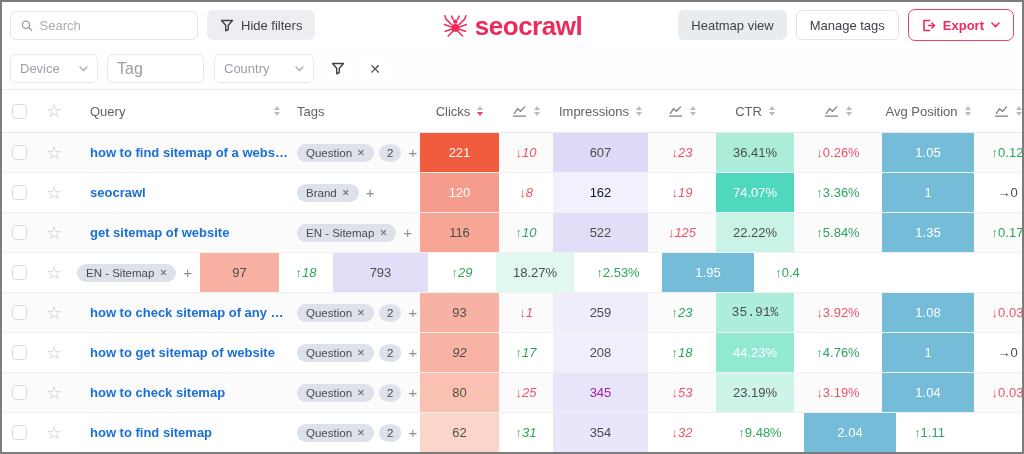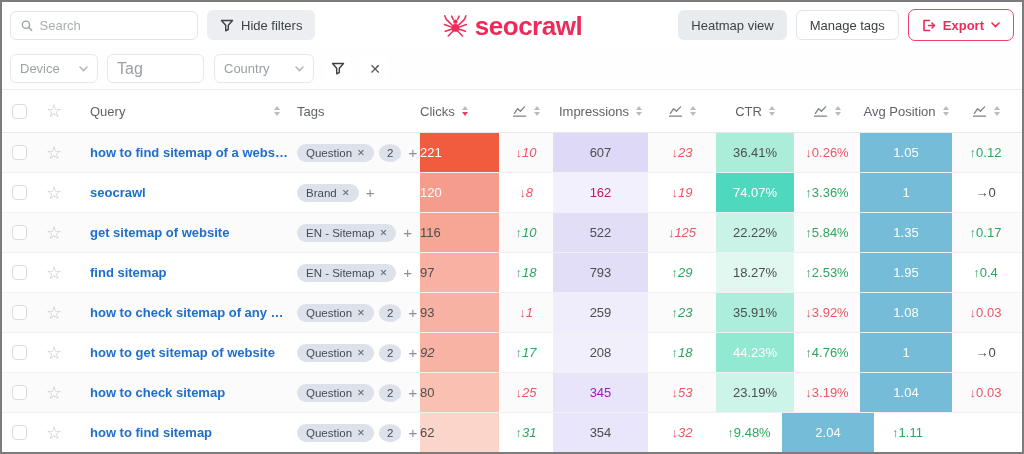--- a/index.html
+++ b/index.html
@@ -29,26 +29,26 @@
   .tag-input::placeholder { color:#9aa0a8; }
   .icon-btn { display:flex; align-items:center; justify-content:center; width:26px; height:26px; background:#fff; border-radius:5px; cursor:pointer; margin-left:2px; }
   .x-glyph { font-size:14px; color:#555; }
 
   
   .cell { display:flex; align-items:center; flex:0 0 auto; height:100%; }
   .c-check { width:36px; padding-left:10px; }
   .c-star  { width:32px; justify-content:center; }
   .c-query { width:220px; padding-left:20px; }
   .c-tags  { width:130px; padding-left:7px; gap:5px; }
-  .c-clicks{ width:79px;  }
+  .c-clicks{ width:79px;  justify-content:center; }
   .c-d1    { width:54px;  justify-content:center;font-style:italic; }
   .c-impr  { width:95px;  justify-content:center; }
   .c-d2    { width:68px;  justify-content:center;font-style:italic; }
   .c-ctr   { width:78px;  justify-content:center; }
-  .c-d3    { width:66px;  justify-content:center; }
+  .c-d3    { width:88px;  justify-content:center; }
   .c-avg   { width:92px;  justify-content:center; }
   .c-d4    { width:67px;  justify-content:center; }
 
   .thead { display:flex; height:43px; border-bottom:1px solid #e9e9ea; background:#fff; }
   .th-label { font-size:13px; color:#5f6368; }
   .th-group { display:flex; align-items:center; gap:7px; }
   .c-query.head { justify-content:space-between; padding-right:10px; }
   .checkbox { width:15px; height:15px; border:1.5px solid #dcdcde; border-radius:4px; background:#fefefe; display:inline-block; }
   .star { font-size:18px; color:#c6c8cb; line-height:1; cursor:pointer; }
   .sort { display:inline-flex; flex-direction:column; gap:2px; cursor:pointer; }
@@ -297,21 +297,21 @@
         </div>
         <div class="cell c-query">
           <span class="qlink">seocrawl</span>
         </div>
         <div class="cell c-tags">
           <span class="chip">Brand<span class="chip-x">✕</span></span>
           <span class="add-tag">+</span>
         </div>
         <div class="cell c-clicks metric" style="background: rgb(246, 156, 140); color: rgb(255, 255, 255);">120</div>
         <div class="cell c-d1 delta down">↓8</div>
-        <div class="cell c-impr metric" style="background: rgb(242, 240, 252); color: #be185d;">162</div>
+        <div class="cell c-impr metric" style="background: rgb(242, 240, 252); color: #0f172a;">162</div>
         <div class="cell c-d2 delta down">↓19</div>
         <div class="cell c-ctr metric" style="background: rgb(78, 216, 189); color: rgb(255, 255, 255);">74.07%</div>
         <div class="cell c-d3 delta up">↑3.36%</div>
         <div class="cell c-avg metric" style="background: rgb(116, 188, 215); color: rgb(255, 255, 255);">1</div>
         <div class="cell c-d4 delta none">→0</div>
       </div>
       <div class="trow">
         <div class="cell c-check">
           <span class="checkbox"></span>
         </div>
@@ -334,23 +334,20 @@
         <div class="cell c-avg metric" style="background: rgb(116, 188, 215); color: rgb(255, 255, 255);">1.35</div>
         <div class="cell c-d4 delta up">↑0.17</div>
       </div>
       <div class="trow">
         <div class="cell c-check">
           <span class="checkbox"></span>
         </div>
         <div class="cell c-star">
           <span class="star">☆</span>
         </div>
-        <div class="cell c-query">
-          <span class="qlink">find sitemap</span>
-        </div>
         <div class="cell c-tags">
           <span class="chip">EN - Sitemap<span class="chip-x">✕</span></span>
           <span class="add-tag">+</span>
         </div>
         <div class="cell c-clicks metric" style="background: rgb(248, 177, 162); color: rgb(78, 78, 78);">97</div>
         <div class="cell c-d1 delta up">↑18</div>
         <div class="cell c-impr metric" style="background: rgb(227, 222, 248); color: rgb(78, 78, 78);">793</div>
         <div class="cell c-d2 delta up">↑29</div>
         <div class="cell c-ctr metric" style="background: rgb(224, 248, 240); color: rgb(78, 78, 78);">18.27%</div>
         <div class="cell c-d3 delta up">↑2.53%</div>
@@ -369,21 +366,21 @@
         </div>
         <div class="cell c-tags">
           <span class="chip">Question<span class="chip-x">✕</span></span>
           <span class="chip round">2</span>
           <span class="add-tag">+</span>
         </div>
         <div class="cell c-clicks metric" style="background: rgb(248, 178, 163); color: rgb(78, 78, 78);">93</div>
         <div class="cell c-d1 delta down">↓1</div>
         <div class="cell c-impr metric" style="background: rgb(239, 236, 251); color: rgb(78, 78, 78);">259</div>
         <div class="cell c-d2 delta up">↑23</div>
-        <div class="cell c-ctr metric" style="background: rgb(172, 238, 219); color: rgb(78, 78, 78);">35.91%</div>
+        <div class="cell c-ctr metric" style="background: rgb(172, 238, 219); color: rgb(78, 78, 78); font-family: Liberation Mono, monospace;">35.91%</div>
         <div class="cell c-d3 delta down">↓3.92%</div>
         <div class="cell c-avg metric" style="background: rgb(116, 188, 215); color: rgb(255, 255, 255);">1.08</div>
         <div class="cell c-d4 delta down">↓0.03</div>
       </div>
       <div class="trow">
         <div class="cell c-check">
           <span class="checkbox"></span>
         </div>
         <div class="cell c-star">
           <span class="star">☆</span>

